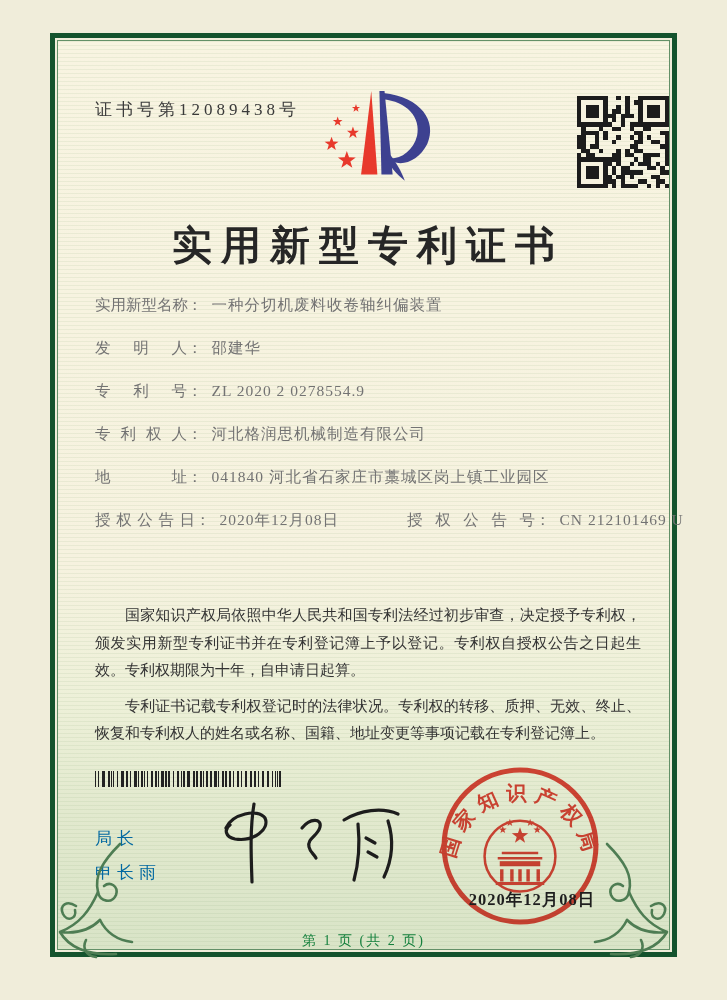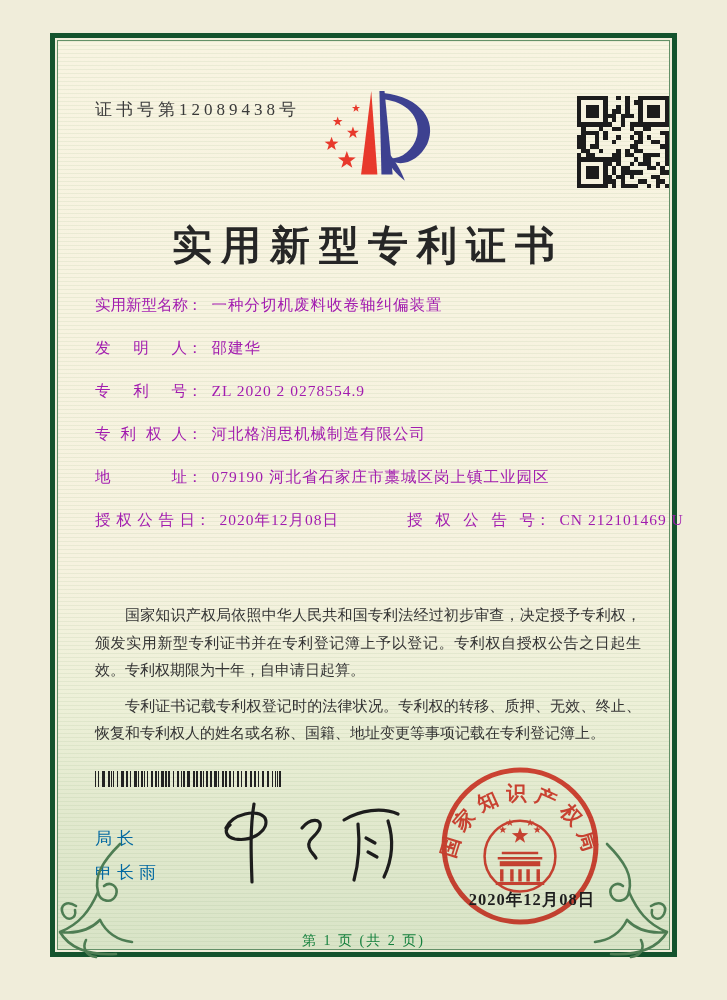--- a/index.html
+++ b/index.html
@@ -26,21 +26,21 @@
     font-size:17px;letter-spacing:4px;color:#3a3a3a;
   }
   .logo{position:absolute;left:242px;top:50px;width:175px;height:112px;}
   .qr{position:absolute;left:522px;top:58px;width:92px;height:92px;}
   .title{
     position:absolute;left:0;top:180px;width:100%;
     text-align:center;font-size:40px;font-weight:600;letter-spacing:9px;
     color:#262626;text-indent:9px;
   }
   .rows{position:absolute;left:40px;top:245px;width:560px;}
-  .frow{height:43px;line-height:43px;font-size:15.5px;color:#a21caf;white-space:nowrap;}
+  .frow{height:43px;line-height:43px;font-size:15.5px;color:#737373;white-space:nowrap;}
   .flabel{
     display:inline-block;width:92px;vertical-align:top;
     text-align:justify;text-align-last:justify;letter-spacing:0;
   }
   .fcolon{display:inline-block;margin-right:9px;}
   .fvalue{letter-spacing:1px;}
   .grant-no{position:absolute;left:312px;top:0;}
   .grant-no .flabel{width:128px;}
   .paras{
     position:absolute;left:32px;top:556px;width:562px;
@@ -251,21 +251,21 @@
       <div class="frow">
         <span class="flabel">发明人</span><span class="fcolon">：</span><span class="fvalue">邵建华</span>
       </div>
       <div class="frow">
         <span class="flabel">专利号</span><span class="fcolon">：</span><span class="fvalue">ZL 2020 2 0278554.9</span>
       </div>
       <div class="frow">
         <span class="flabel">专利权人</span><span class="fcolon">：</span><span class="fvalue">河北格润思机械制造有限公司</span>
       </div>
       <div class="frow">
-        <span class="flabel">地址</span><span class="fcolon">：</span><span class="fvalue">079190 河北省石家庄市藁城区岗上镇工业园区</span>
+        <span class="flabel">地址</span><span class="fcolon">：</span><span class="fvalue">041840 河北省石家庄市藁城区岗上镇工业园区</span>
       </div>
       <div class="frow" style="position:relative;">
         <span class="flabel" style="width:100px;">授权公告日</span><span class="fcolon">：</span><span class="fvalue">2020年12月08日</span>
         <span class="grant-no">
           <span class="flabel">授权公告号</span><span class="fcolon">：</span><span class="fvalue">CN 212101469 U</span>
         </span>
       </div>
     </div>
 
     <div class="paras">

